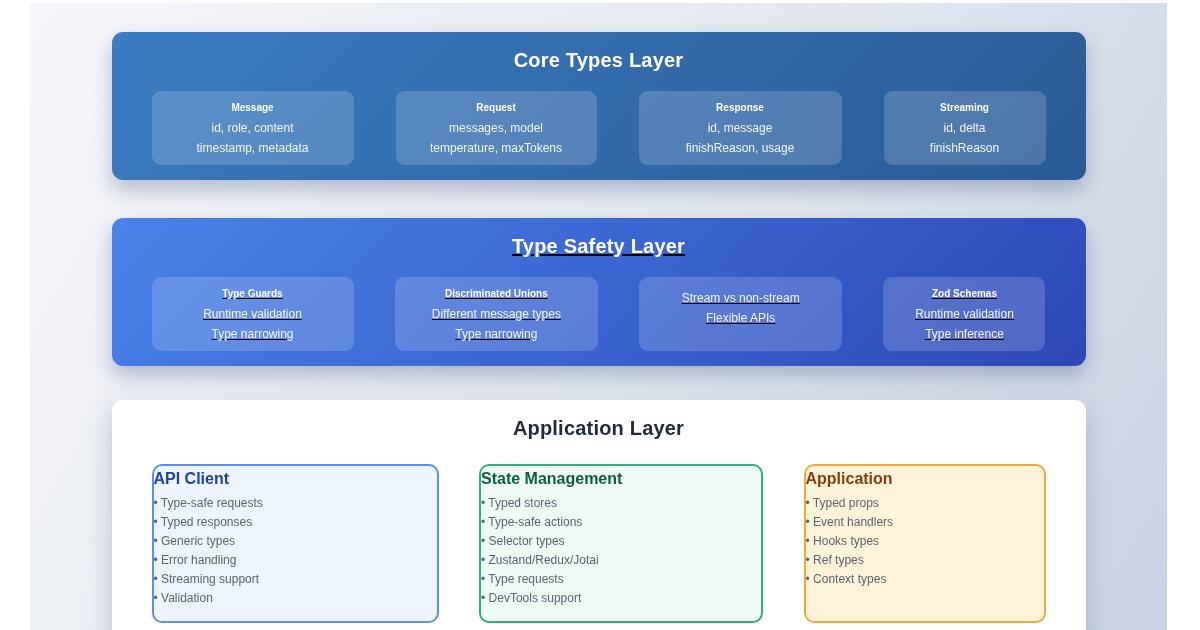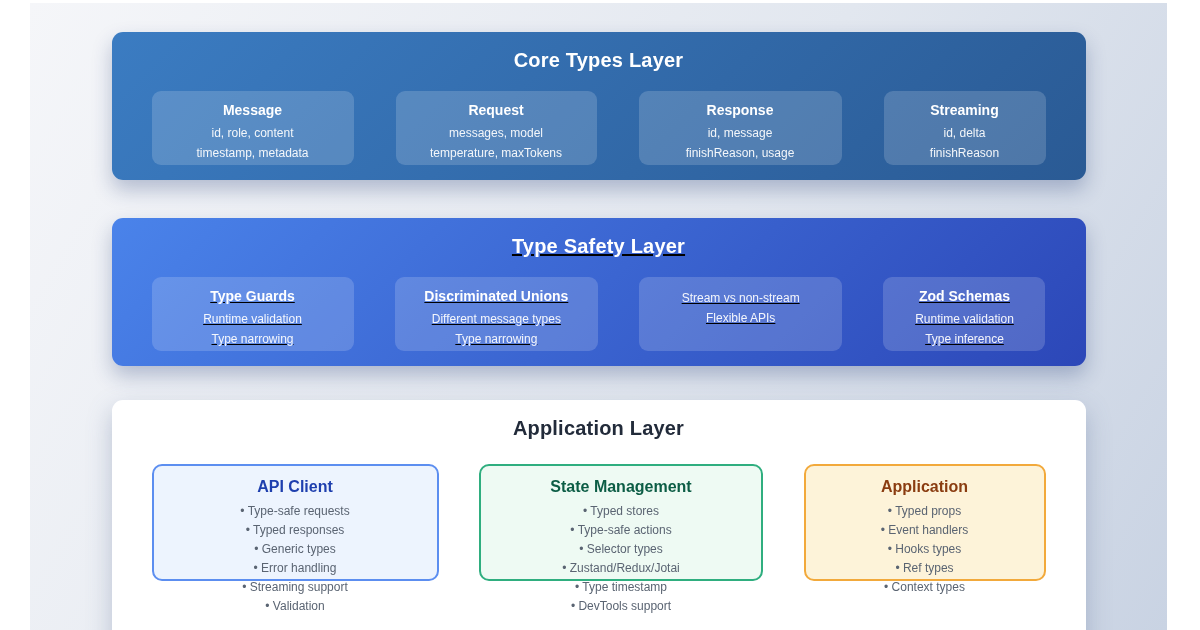--- a/index.html
+++ b/index.html
@@ -35,39 +35,39 @@
   }
   .layer-app .layer-title { color: var(--app-title); }
 
   .chip-row { display: flex; justify-content: space-between; padding: 19px 40px 0; }
   .chip {
     background: rgba(255, 255, 255, 0.17);
     border-radius: 9px; height: 74px;
     box-sizing: border-box; padding-top: 11px;
     text-align: center; color: #ffffff;
   }
-  .chip-title { font-size: 14px; font-weight: bold; margin-bottom: 5px; }
+  .chip-title { font-size: 10px; font-weight: bold; margin-bottom: 5px; }
   .chip-line  { font-size: 12px; line-height: 20px; color: rgba(255, 255, 255, 0.93); }
   .cw1 { width: 202px; } .cw2 { width: 201px; } .cw3 { width: 203px; } .cw4 { width: 162px; }
 
   .app-row { display: flex; justify-content: space-between; padding: 24px 40px 0; }
   .app-card {
-    box-sizing: border-box; height: 117px;
+    box-sizing: border-box; height: 159px;
     border-radius: 10px; border: 2px solid;
-    padding-top: 12px; text-align: center;
+    padding-top: 4px; 
   }
   .app-card.api   { width: 287px; border-color: var(--api-border);   background: var(--api-bg); }
   .app-card.state { width: 284px; border-color: var(--state-border); background: var(--state-bg); }
   .app-card.comp  { width: 242px; border-color: var(--comp-border);  background: var(--comp-bg); }
   .app-card-title { font-size: 16px; font-weight: bold; }
   .api   .app-card-title { color: var(--api-title); }
   .state .app-card-title { color: var(--state-title); }
   .comp  .app-card-title { color: var(--comp-title); }
   .app-list {
-    list-style: none; margin: 6px 18px 0; padding: 0;
+    list-style: none; margin: 6px 0 0; padding: 0;
     font-size: 12px; line-height: 19px;
     color: var(--item-text);
   }
 </style>
 </head>
 <body>
 
 <div class="canvas">
   <div class="content">
 
@@ -138,21 +138,21 @@
           </ul>
         </div>
 
         <div class="app-card state">
           <div class="app-card-title">State Management</div>
           <ul class="app-list">
             <li>• Typed stores</li>
             <li>• Type-safe actions</li>
             <li>• Selector types</li>
             <li>• Zustand/Redux/Jotai</li>
-            <li>• Type timestamp</li>
+            <li>• Type requests</li>
             <li>• DevTools support</li>
           </ul>
         </div>
 
         <div class="app-card comp">
           <div class="app-card-title">Application</div>
           <ul class="app-list">
             <li>• Typed props</li>
             <li>• Event handlers</li>
             <li>• Hooks types</li>

